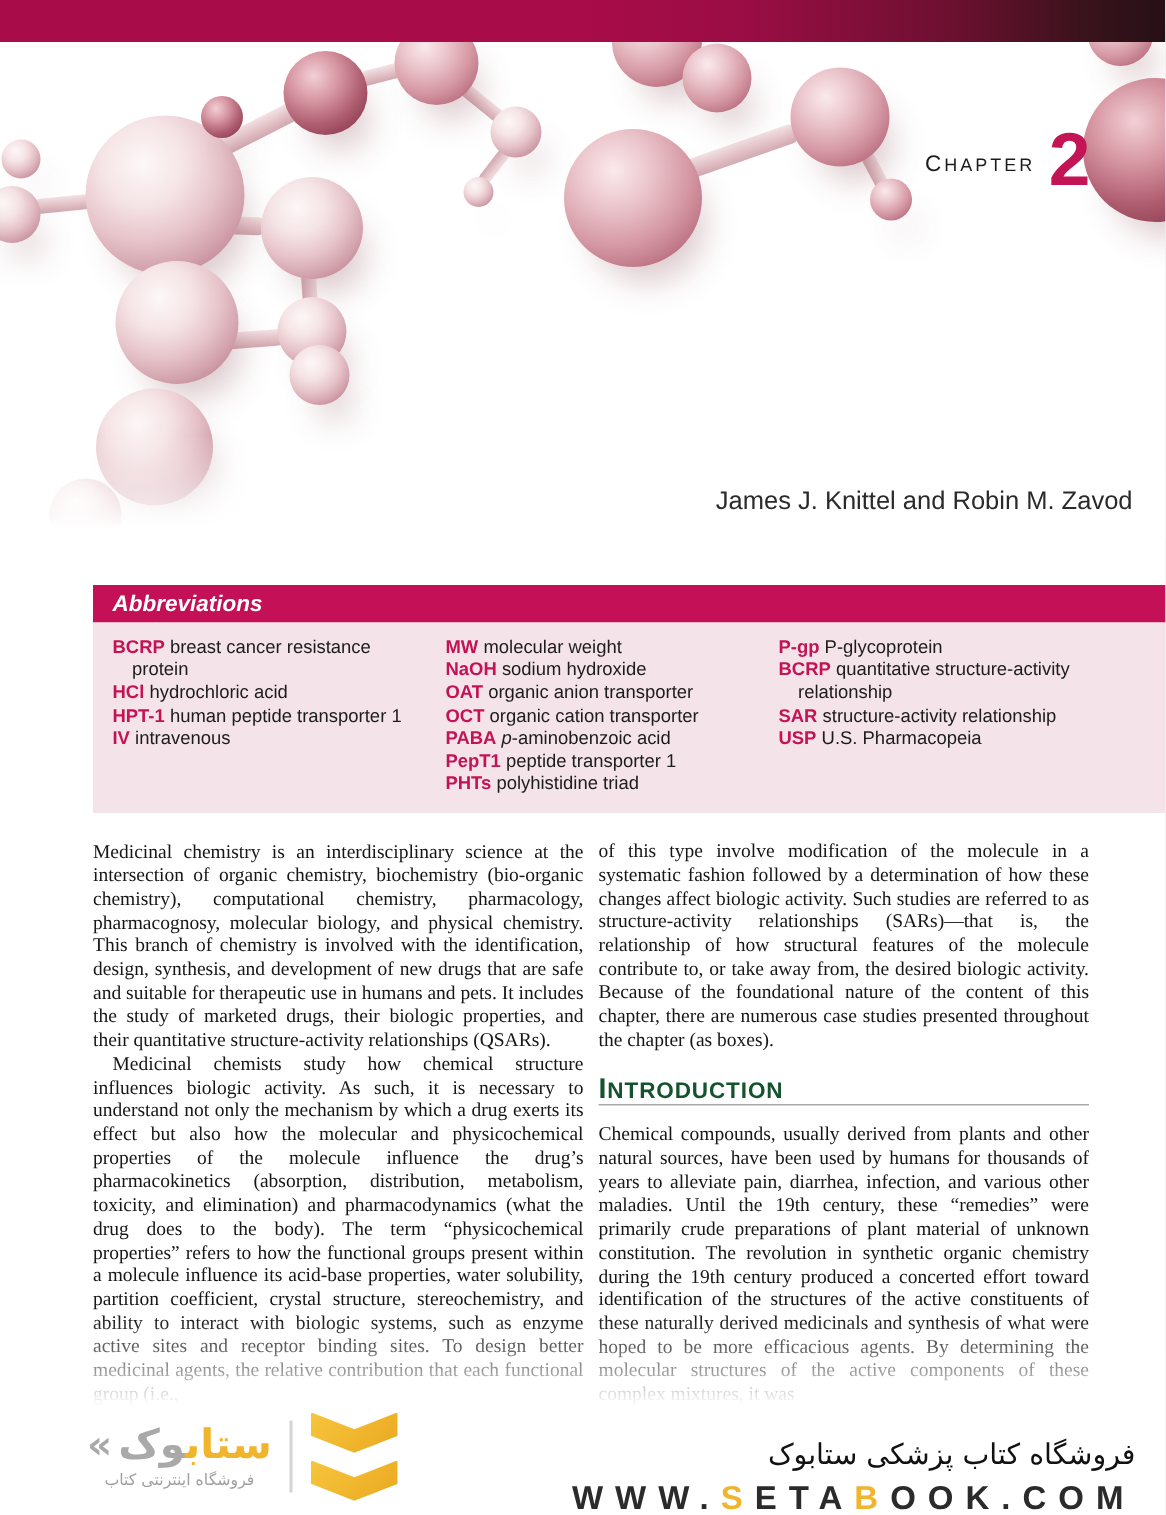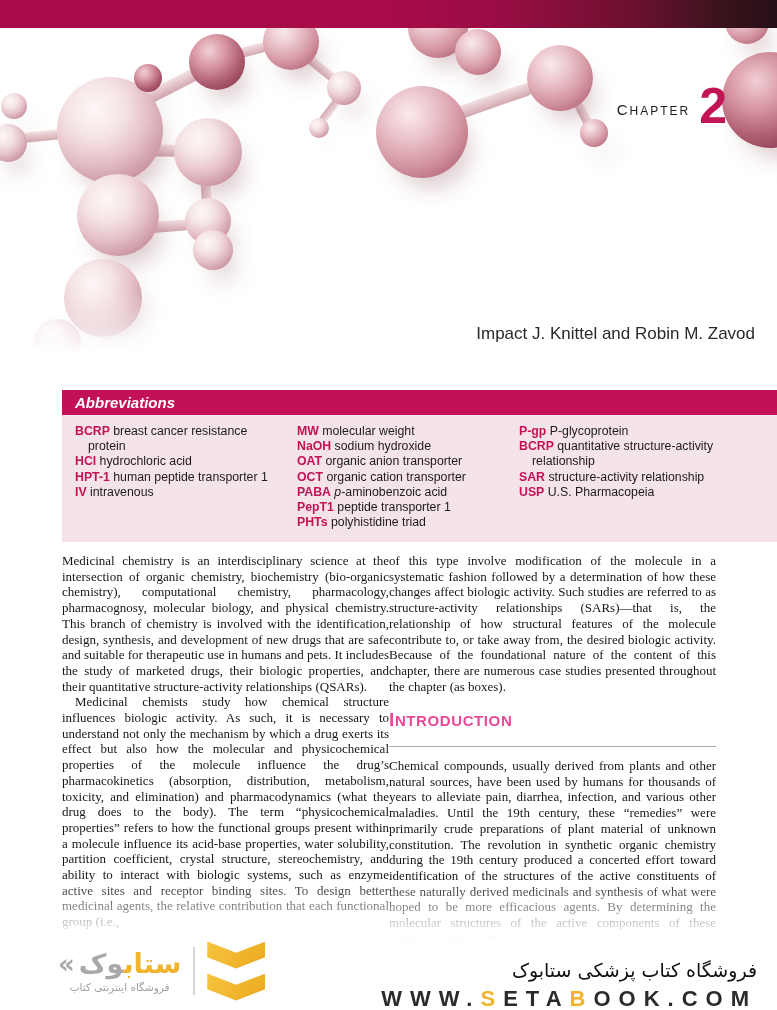--- a/index.html
+++ b/index.html
@@ -48,27 +48,27 @@
   .abbr-head { height:25px; background:#c31056; color:#ffffff; display:flex; align-items:center;
                padding:0 13px; font-size:15px; font-weight:700; font-style:italic; }
   .abbr-body { background:#f4e3e8; display:flex; gap:11px; padding:9px 13px 12px 13px; min-height:118px; }
   .abbr-col { width:211px; }
   .abbr-entry { font-size:12.3px; line-height:15.2px; color:#1c1c1c;
                 padding-left:13px; text-indent:-13px; }
   .abbr-term { color:#c31355; font-weight:700; }
 
   
   .columns { position:absolute; top:553px; left:62px; width:664px; height:390px;
-             overflow:hidden; display:flex; z-index:2; }
+             overflow:hidden; display:flex; gap:10px; z-index:2;align-items:center; }
   .col { width:327px; font-family:"Liberation Serif", serif; font-size:13px;
          line-height:15.7px; text-align:justify; color:#161616; }
   .col p { margin:0; }
   .col p.indent { text-indent:13px; }
   .intro { font-family:"Liberation Sans", sans-serif; font-weight:700; font-size:15px;
-           letter-spacing:0.6px; color:#ec4899; margin-top:18px; padding-bottom:17px;
+           letter-spacing:0.6px; color:#14532d; margin-top:18px; padding-bottom:1px;
            border-bottom:1px solid #a9a9a9; margin-bottom:11px; }
   .intro::first-letter { font-size:19px; }
 
   
   .fade-overlay { position:absolute; top:878px; left:0; width:777px; height:70px; z-index:9;
                   background:linear-gradient(to bottom, rgba(255,255,255,0) 0%, rgba(255,255,255,0.55) 50%, rgba(255,255,255,0.95) 80%, #ffffff 100%); }
 
   
   .footer { position:absolute; top:938px; left:0; width:777px; height:72px; background:#ffffff;
             z-index:10; display:flex; justify-content:space-between; align-items:center;
@@ -135,21 +135,21 @@
     <div class="art-fade"></div>
   </div>
 
   <div class="top-band"></div>
 
   <div class="chapter">
     <span class="ch-word">CHAPTER</span>
     <span class="ch-num">2</span>
   </div>
 
-  <div class="authors">Impact J. Knittel and Robin M. Zavod</div>
+  <div class="authors">James J. Knittel and Robin M. Zavod</div>
 
   <div class="abbr-box">
     <div class="abbr-head">
       <span>Abbreviations</span>
     </div>
     <div class="abbr-body" id="abbr-cols">
         <div class="abbr-col">
           <div class="abbr-entry"><span class="abbr-term">BCRP</span><span class="abbr-def">&nbsp;breast cancer resistance protein</span></div>
           <div class="abbr-entry"><span class="abbr-term">HCl</span><span class="abbr-def">&nbsp;hydrochloric acid</span></div>
           <div class="abbr-entry"><span class="abbr-term">HPT-1</span><span class="abbr-def">&nbsp;human peptide transporter 1</span></div>

